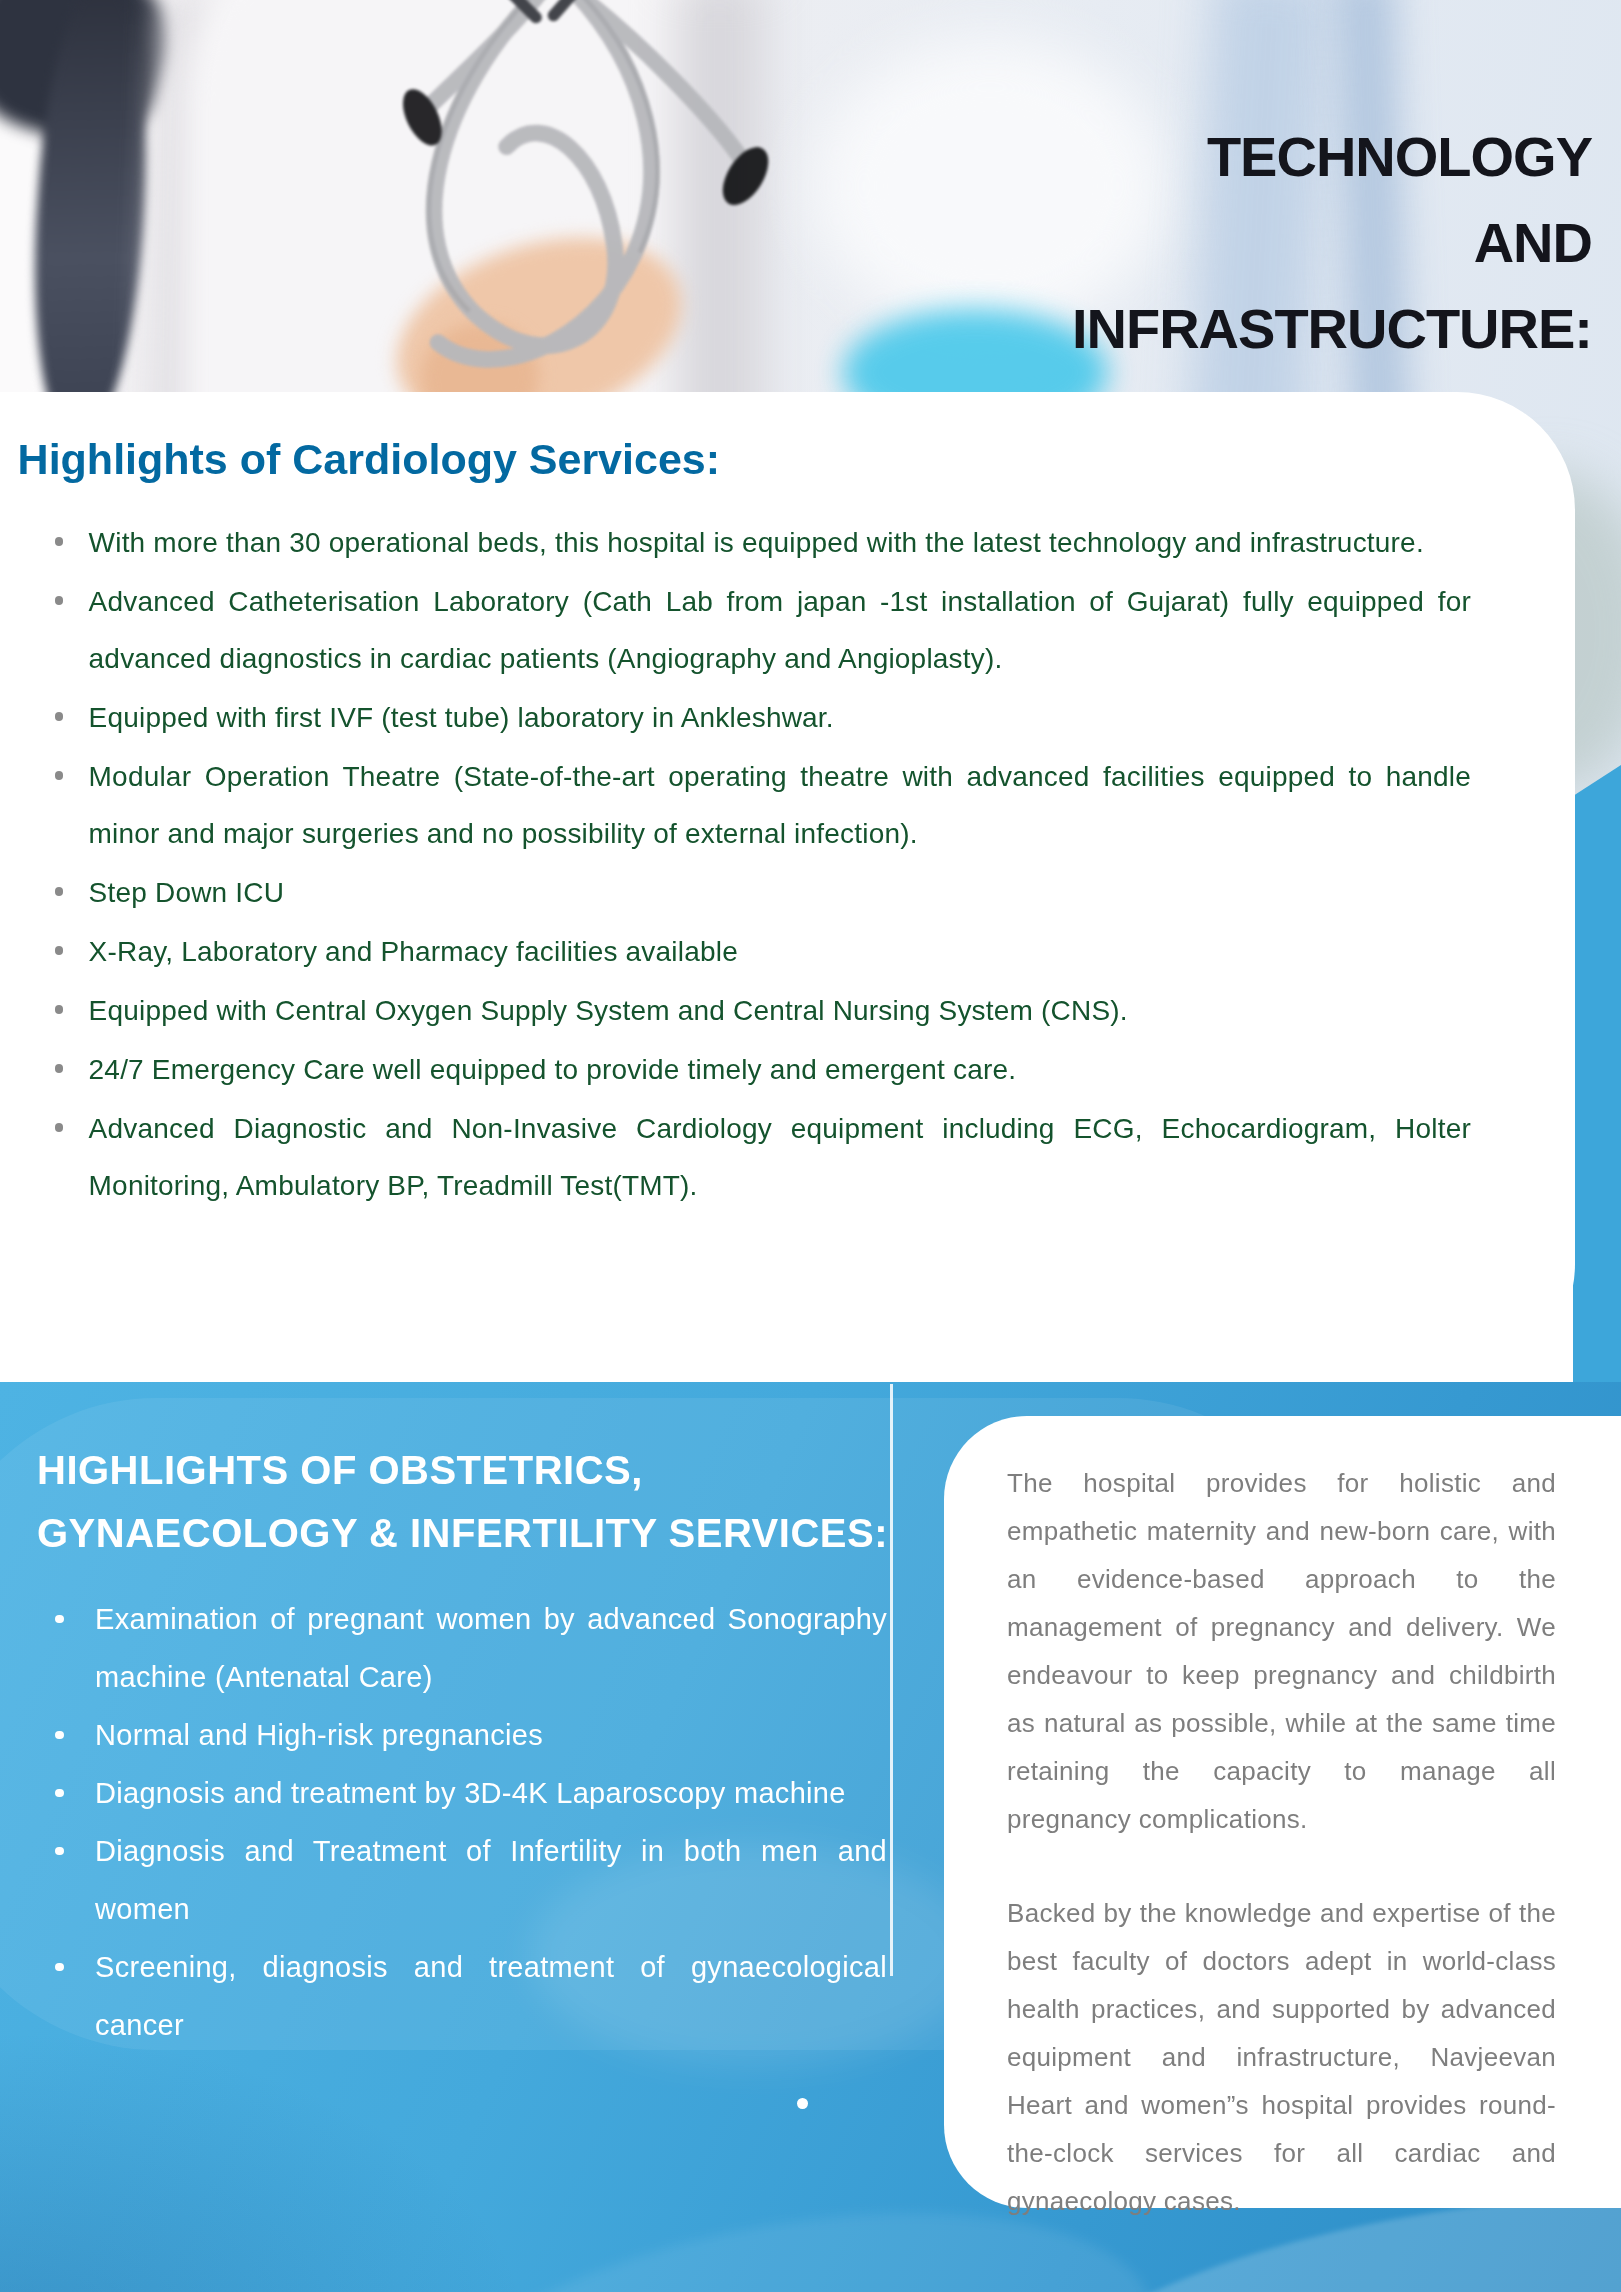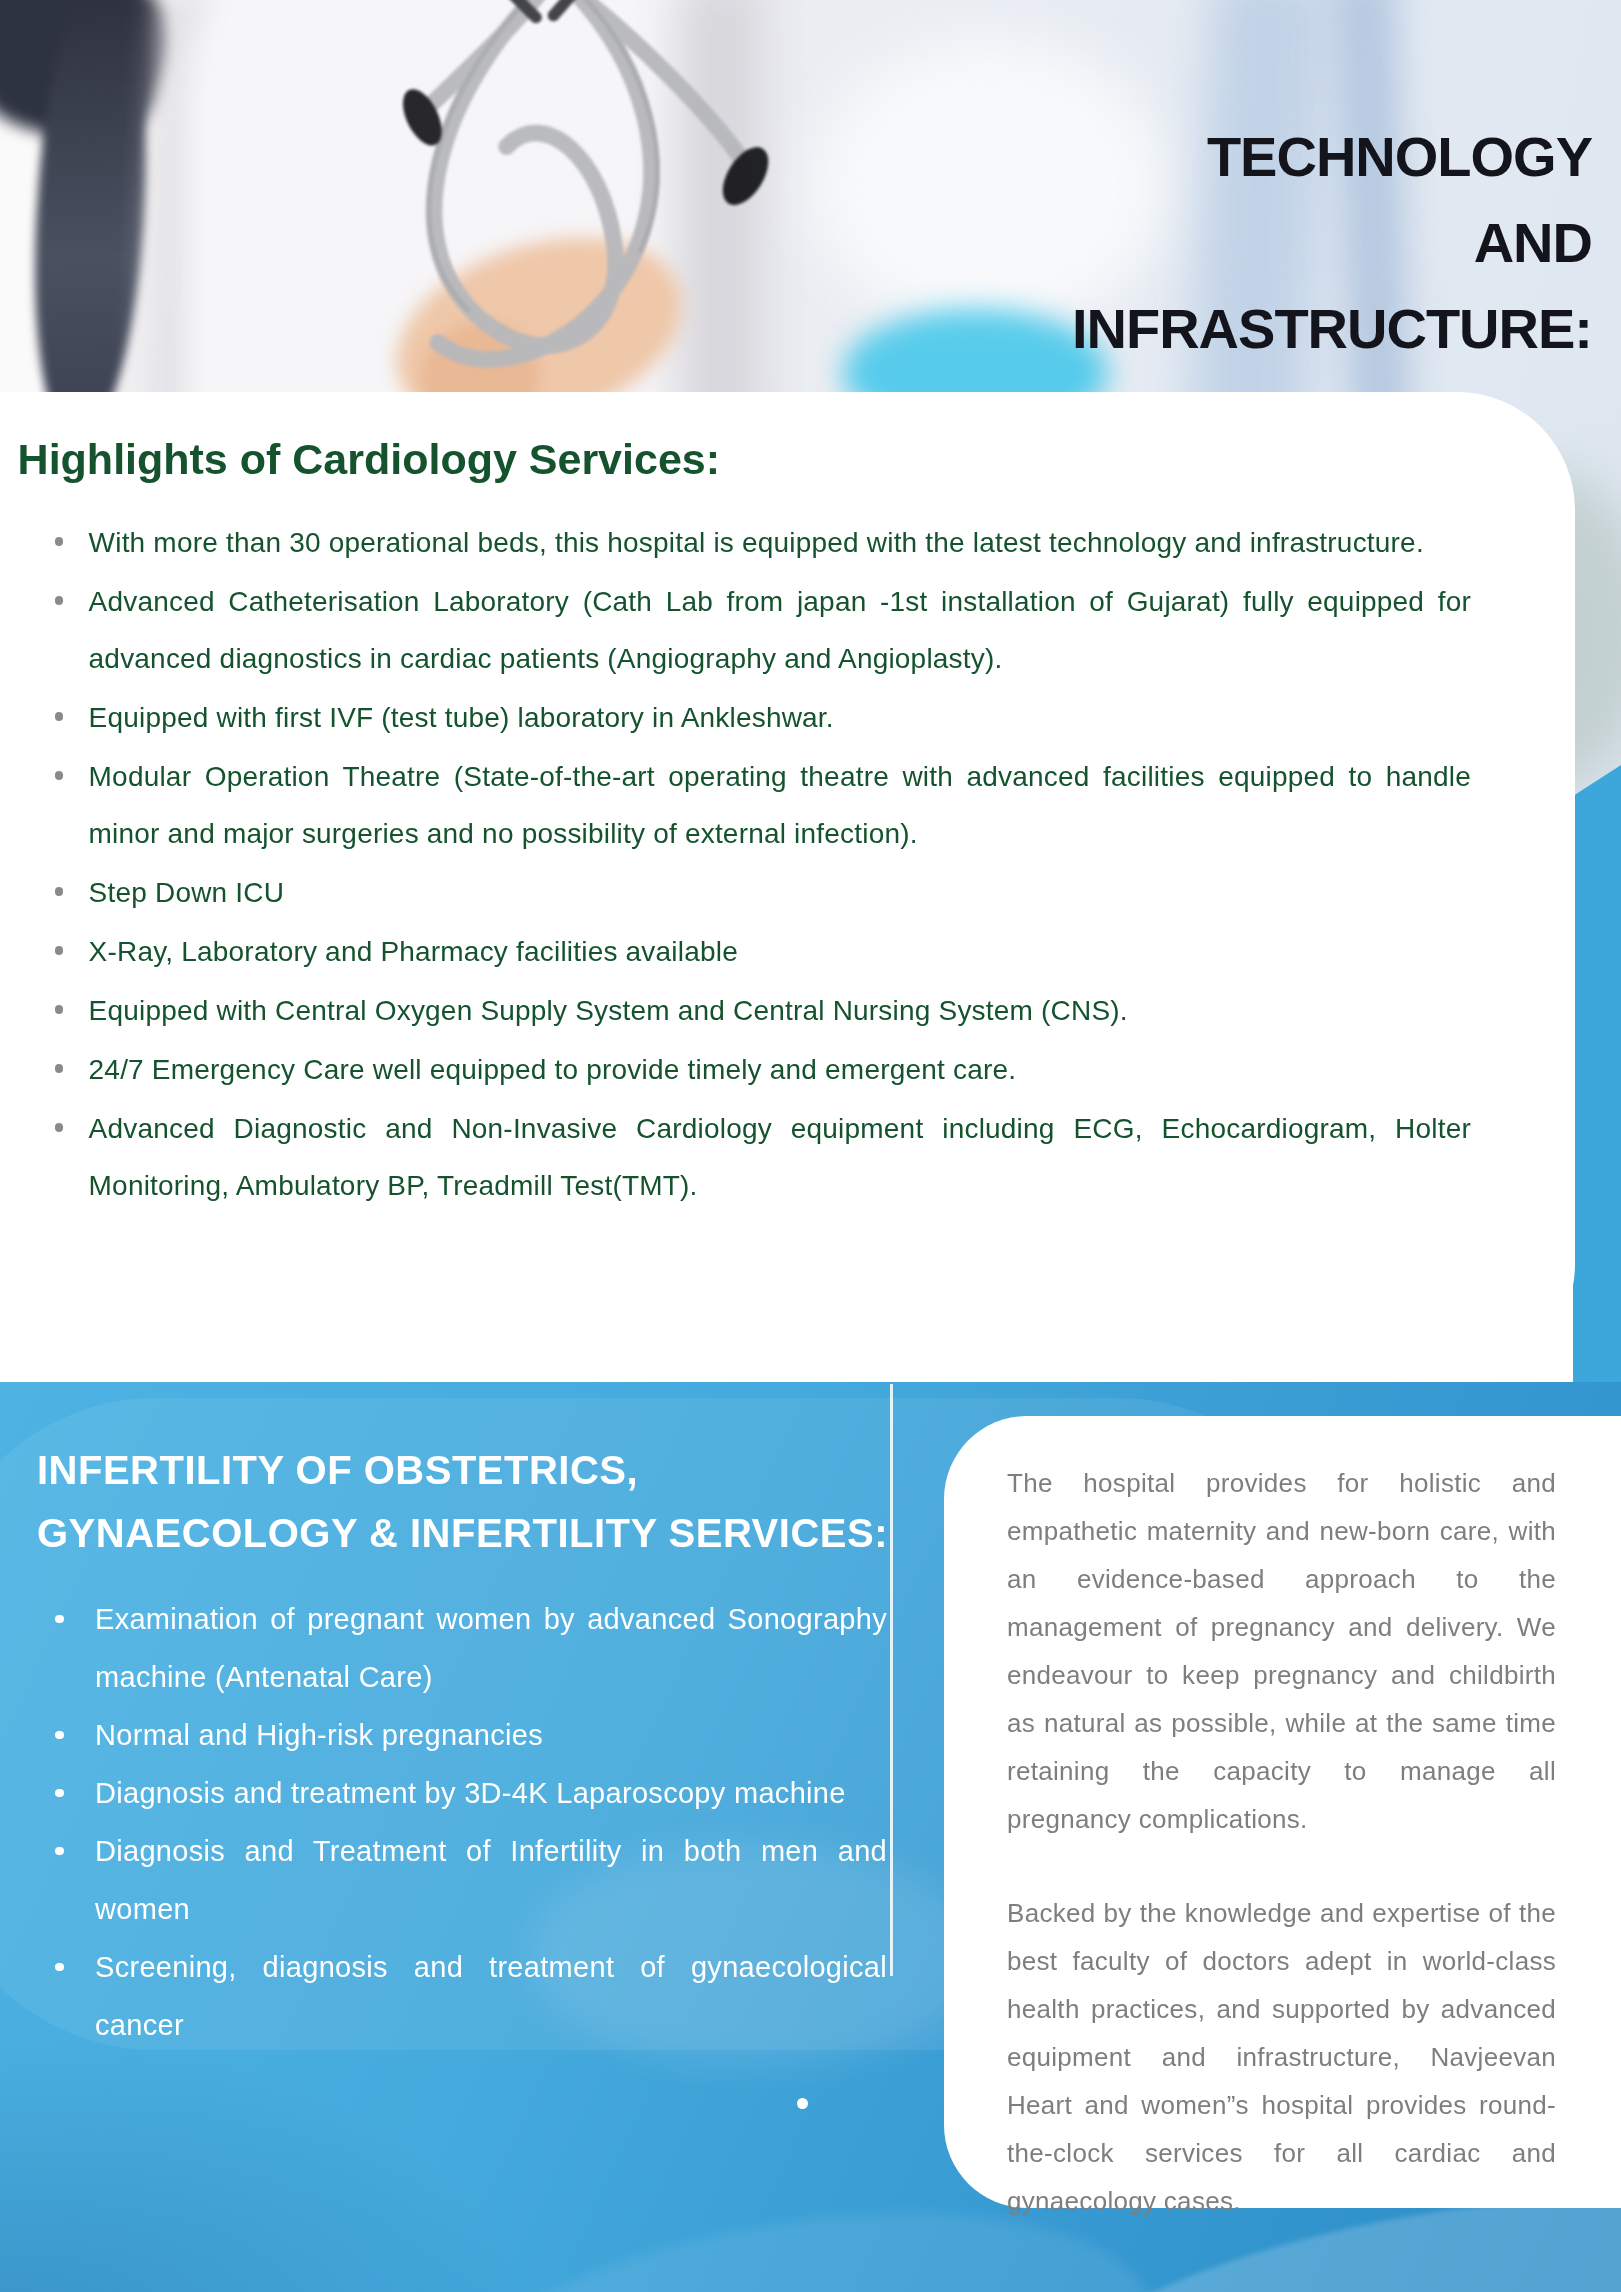--- a/index.html
+++ b/index.html
@@ -38,21 +38,21 @@
   .strip-blue{
     position:absolute;right:0;top:765px;width:48px;height:619px;background:#3da6da;
     clip-path:polygon(0 5%,100% 0,100% 100%,0 100%);
   }
   
   .card1{
     position:absolute;left:0;top:392px;width:1575px;height:990px;background:#ffffff;
     border-radius:0 118px 118px 0;padding:39px 104px 0 17.6px;box-sizing:border-box;
   }
   .card1 h1{
-    margin:0 0 25.5px 0;font-size:43px;font-weight:bold;color:#14532d;letter-spacing:0px;line-height:57px;
+    margin:0 0 25.5px 0;font-size:43px;font-weight:bold;color:#0369a1;letter-spacing:0px;line-height:57px;
   }
   .blist{list-style:none;margin:0;padding:0;}
   .card1 .blist li{
     position:relative;padding-left:71px;margin:0 0 2px 0;
     font-size:28px;line-height:57px;color:#14532d;text-align:justify;letter-spacing:0.2px;
   }
   .card1 .blist li::before{
     content:"";position:absolute;left:37px;top:23.5px;width:8.8px;height:8.8px;border-radius:50%;background:#8a8a8a;
   }
   
@@ -154,21 +154,21 @@
   </div>
 
   <div class="blue-section">
     <div class="shape-light-rounded"></div>
     <div class="shape-wave-dark"></div>
     <div class="shape-bulge"></div>
     <div class="shape-wave-edge"></div>
     <div class="shape-wave-light"></div>
 
     <div class="obs-heading">
-      <span>INFERTILITY OF OBSTETRICS,</span>
+      <span>HIGHLIGHTS OF OBSTETRICS,</span>
       <span>GYNAECOLOGY &amp; INFERTILITY SERVICES:</span>
     </div>
 
     <ul class="obs-list">
         <li>Examination of pregnant women by advanced Sonography machine (Antenatal Care)</li>
         <li>Normal and High-risk pregnancies</li>
         <li>Diagnosis and treatment by 3D-4K Laparoscopy machine</li>
         <li>Diagnosis and Treatment of Infertility in both men and women</li>
         <li>Screening, diagnosis and treatment of gynaecological cancer</li>
       </ul>

